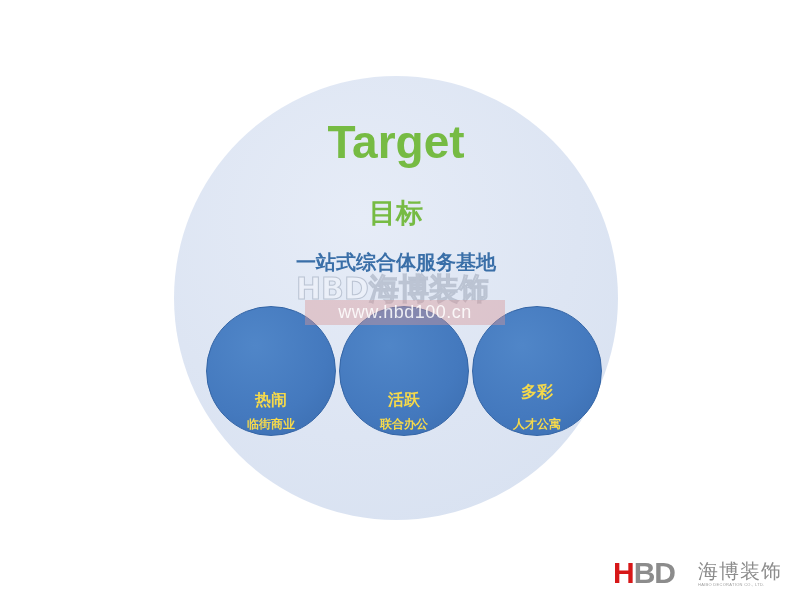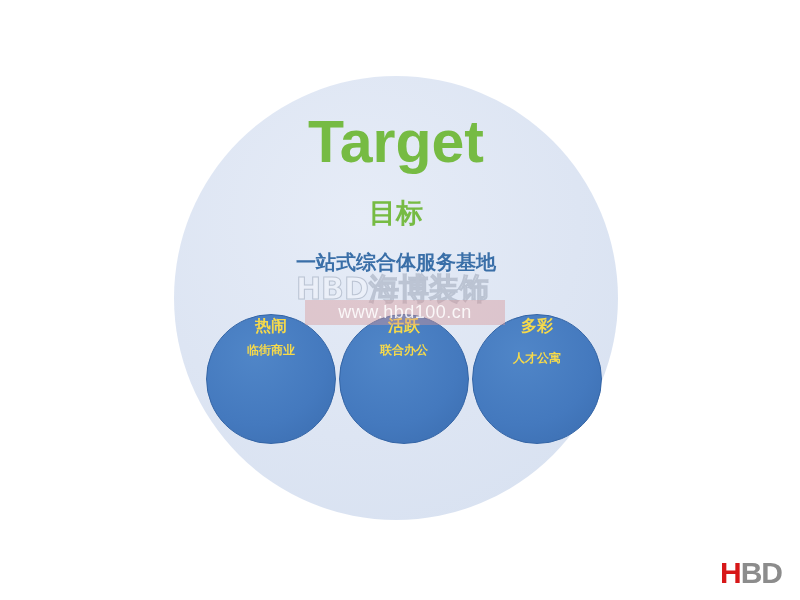--- a/index.html
+++ b/index.html
@@ -35,21 +35,21 @@
   
   .title-block {
     position: absolute;
     left: 174px;
     top: 108px;
     width: 444px;
     text-align: center;
     pointer-events: none;
   }
   .title-en {
-    font-size: 59px;
+    font-size: 46px;
     line-height: 68px;
     font-weight: bold;
     color: #76bb43;
     letter-spacing: 0px;
     font-family: "Liberation Sans", sans-serif;
   }
   .title-cn {
     margin-top: 20px;
     font-size: 27px;
     line-height: 34px;
@@ -74,31 +74,31 @@
   
   .bubble-row {
     position: absolute;
     left: 206px;
     top: 306px;
     width: 396px;
     height: 132px;
   }
   .bubble {
     position: absolute;
-    top: 8px;
+    top: 0;
     width: 130px;
     height: 130px;
     border-radius: 50%;
     background: radial-gradient(circle at 38% 30%, #5086c8 0%, #4479be 60%, #3a6cae 100%);
     border: 1px solid #3465a6;
     box-sizing: border-box;
     display: flex;
     flex-direction: column;
     align-items: center;
-    justify-content: flex-start;
+    justify-content: flex-end;
     color: #f5d94b;
     font-family: "DejaVu Sans", sans-serif;
     font-weight: bold;
     text-align: center;
   }
   .bubble:nth-child(1) { left: 0px; }
   .bubble:nth-child(2) { left: 133px; }
   .bubble:nth-child(3) { left: 266px; gap: 8px; }
 
   .bubble .line-1 {
@@ -220,15 +220,19 @@
       <div class="line-2">人才公寓</div>
     </div>
   </div>
 
   <div class="wm-text">HBD海博装饰</div>
   <div class="wm-band"></div>
   <div class="wm-url">www.hbd100.cn</div>
 
   <div class="logo">
     <div class="logo-mark"><span class="logo-h">H</span><span class="logo-bd">BD</span></div>
+    <div class="logo-right">
+      <div class="logo-cn">海博装饰</div>
+      <div class="logo-sub">HAIBO DECORATION CO., LTD.</div>
+    </div>
   </div>
 
 </div>
 
 </body></html>

